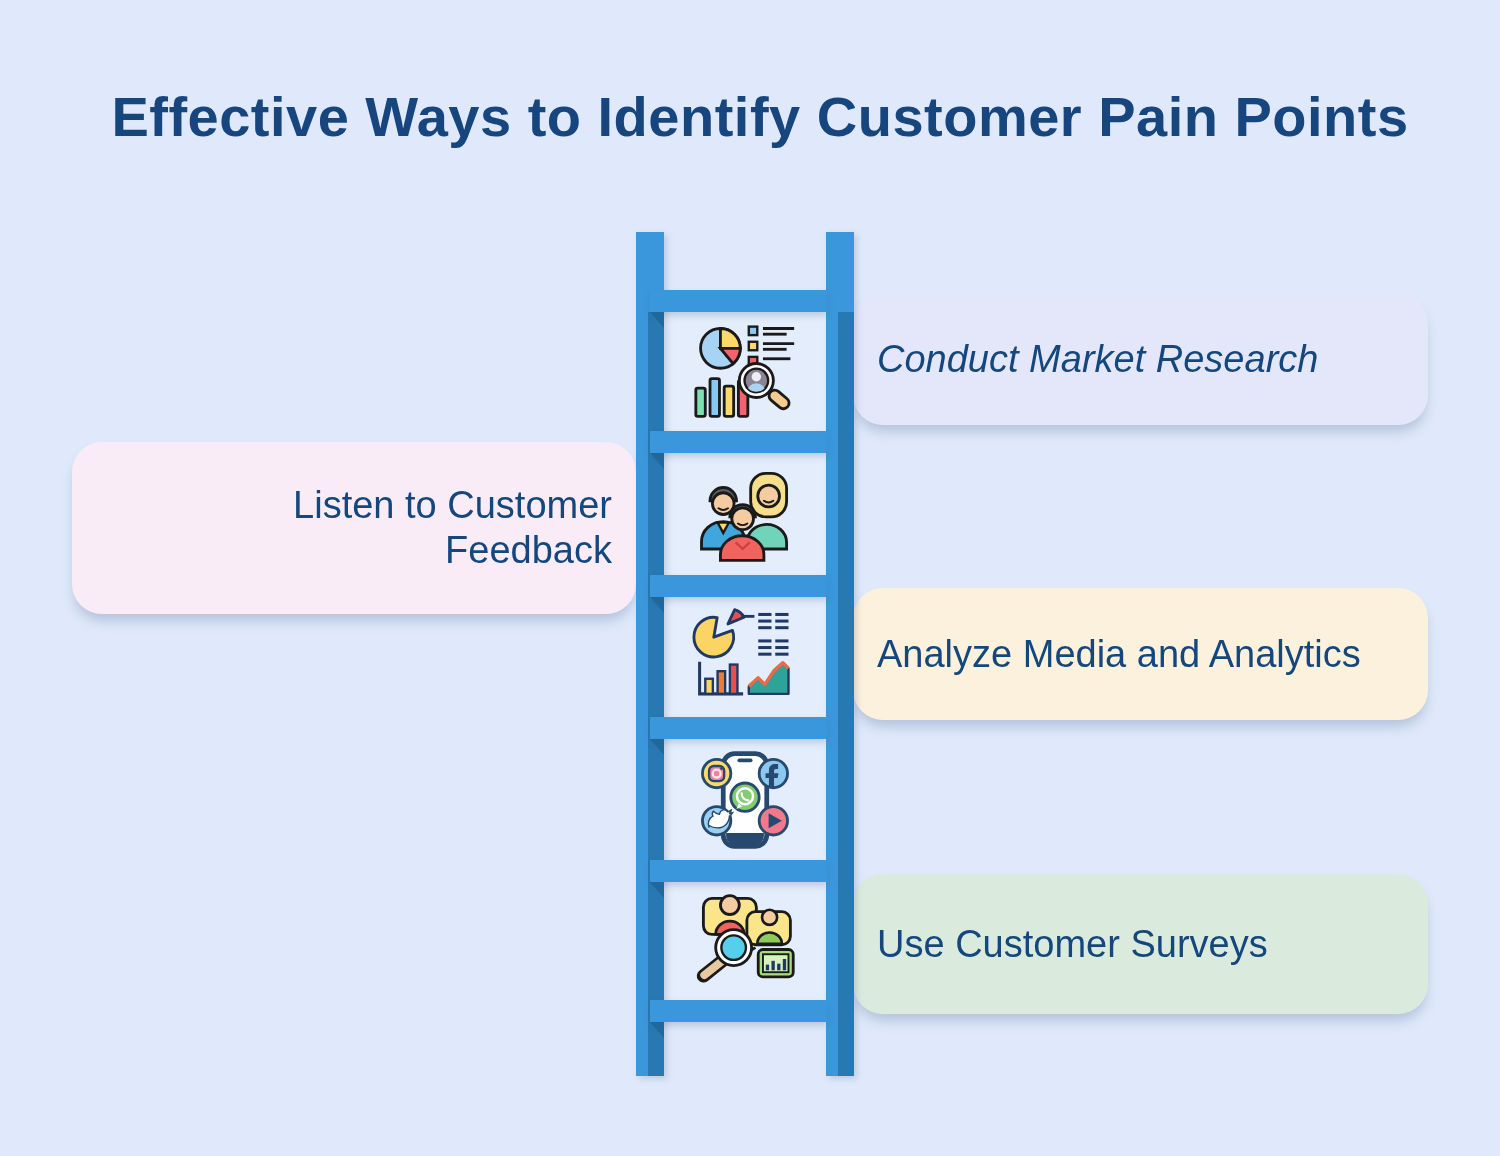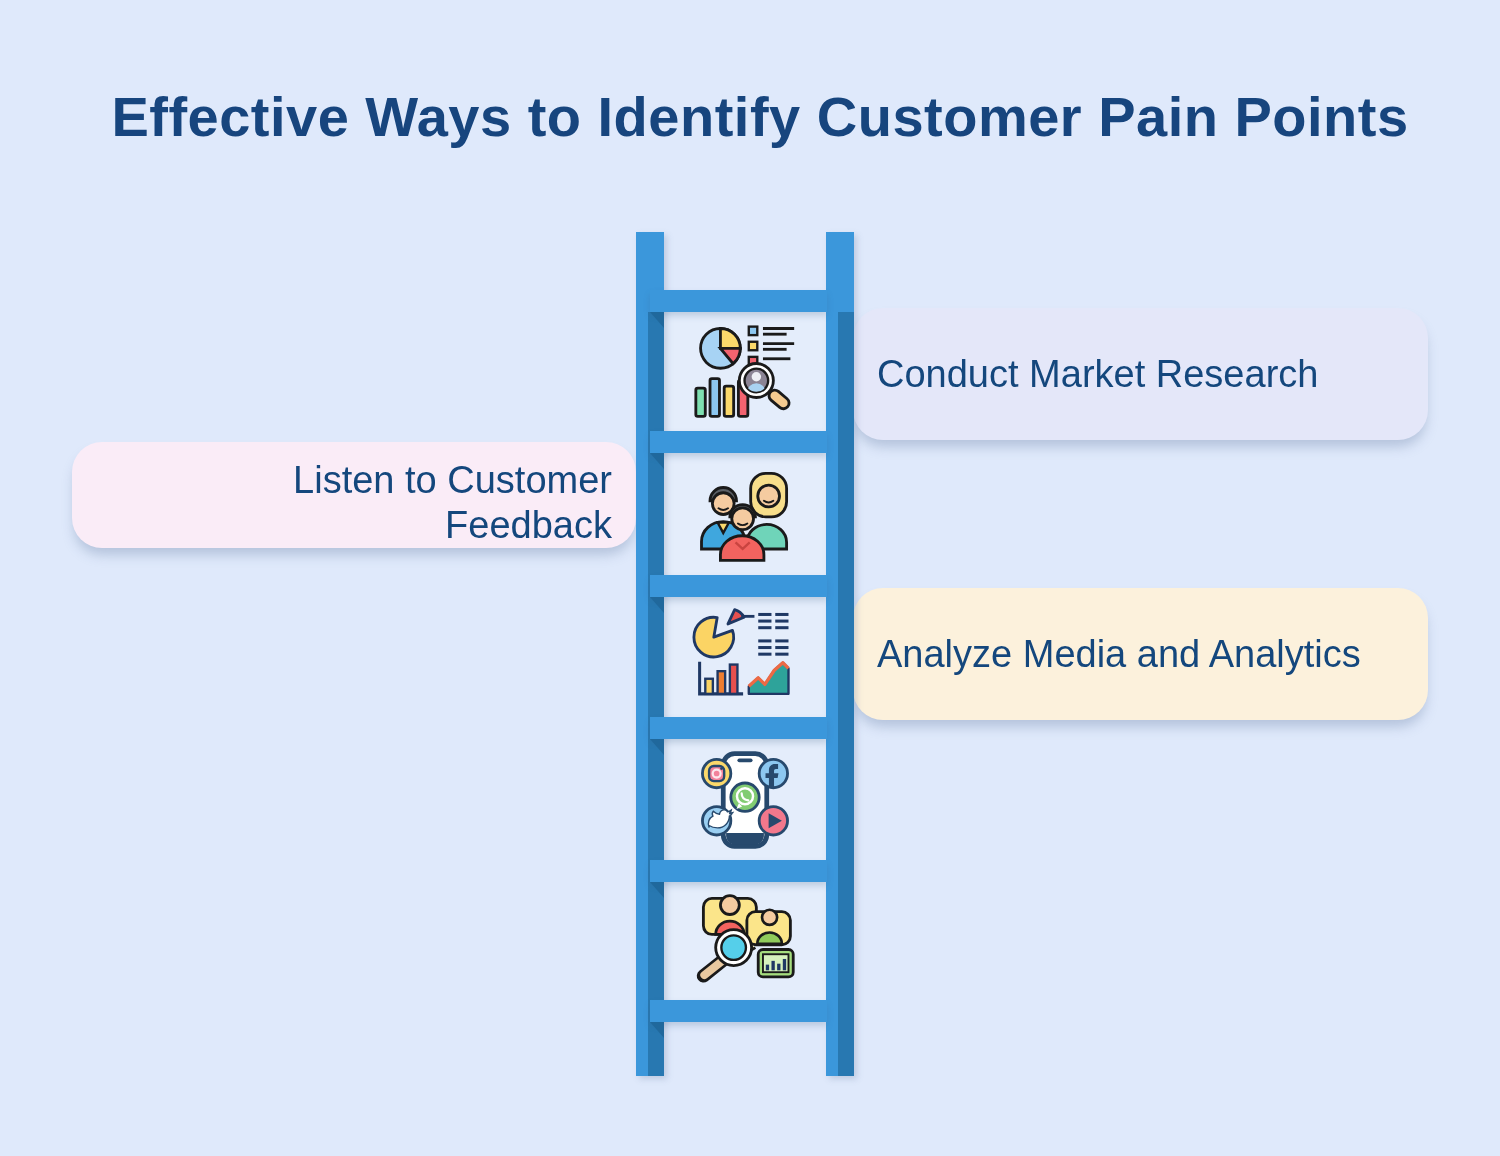--- a/index.html
+++ b/index.html
@@ -19,22 +19,22 @@
   
   .card{
     position:absolute;border-radius:30px;z-index:1;
     box-shadow:0 9px 12px -2px rgba(130,150,185,.45);
     display:flex;align-items:center;
     font-size:38px;font-weight:500;color:var(--card-text);line-height:1.18;
   }
   .card.right{left:853px;width:575px;justify-content:flex-start;padding-left:24px;}
   .card.left{left:72px;width:564px;justify-content:flex-end;padding-right:24px;text-align:right;}
   .card.left .card-label{max-width:450px;display:inline-block;}
-  .c1{top:308px;height:132px;}
-  .c2{top:442px;height:106px;align-items:flex-end;}
+  .c1{top:293px;height:132px;font-style:italic;}
+  .c2{top:442px;height:172px;}
   .c3{top:588px;height:132px;}
   .c4{top:730px;height:138px;}
   .c5{top:874px;height:140px;}
 
   
   .ladder{position:absolute;left:636px;top:232px;width:218px;height:844px;z-index:2;}
   .rail{position:absolute;top:0;width:28px;height:844px;background:var(--ladder-blue);z-index:3;
         box-shadow:3px 3px 6px rgba(90,115,150,.25);}
   .rail::after{content:'';position:absolute;right:0;top:80px;bottom:0;width:16px;background:var(--ladder-dark);}
   .rail-left{left:0;}
@@ -61,20 +61,23 @@
   <h1 class="title">Effective Ways to Identify Customer Pain Points</h1>
 
   <div class="card right c1" style="background: rgb(228, 231, 249);">
     <span class="card-label">Conduct Market Research</span>
   </div>
   <div class="card left c2" style="background: rgb(250, 236, 247);">
     <span class="card-label">Listen to Customer Feedback</span>
   </div>
   <div class="card right c3" style="background: rgb(252, 241, 220);">
     <span class="card-label">Analyze Media and Analytics</span>
+  </div>
+  <div class="card right c5" style="background: rgb(218, 235, 222);">
+    <span class="card-label">Use Customer Surveys</span>
   </div>
 
   <div class="ladder">
     <div class="panel p1">
 
       <svg viewBox="0 0 120 110">
         <defs>
             <clipPath id="lens1">
               <circle cx="72" cy="64" r="12"></circle>
             </clipPath>

